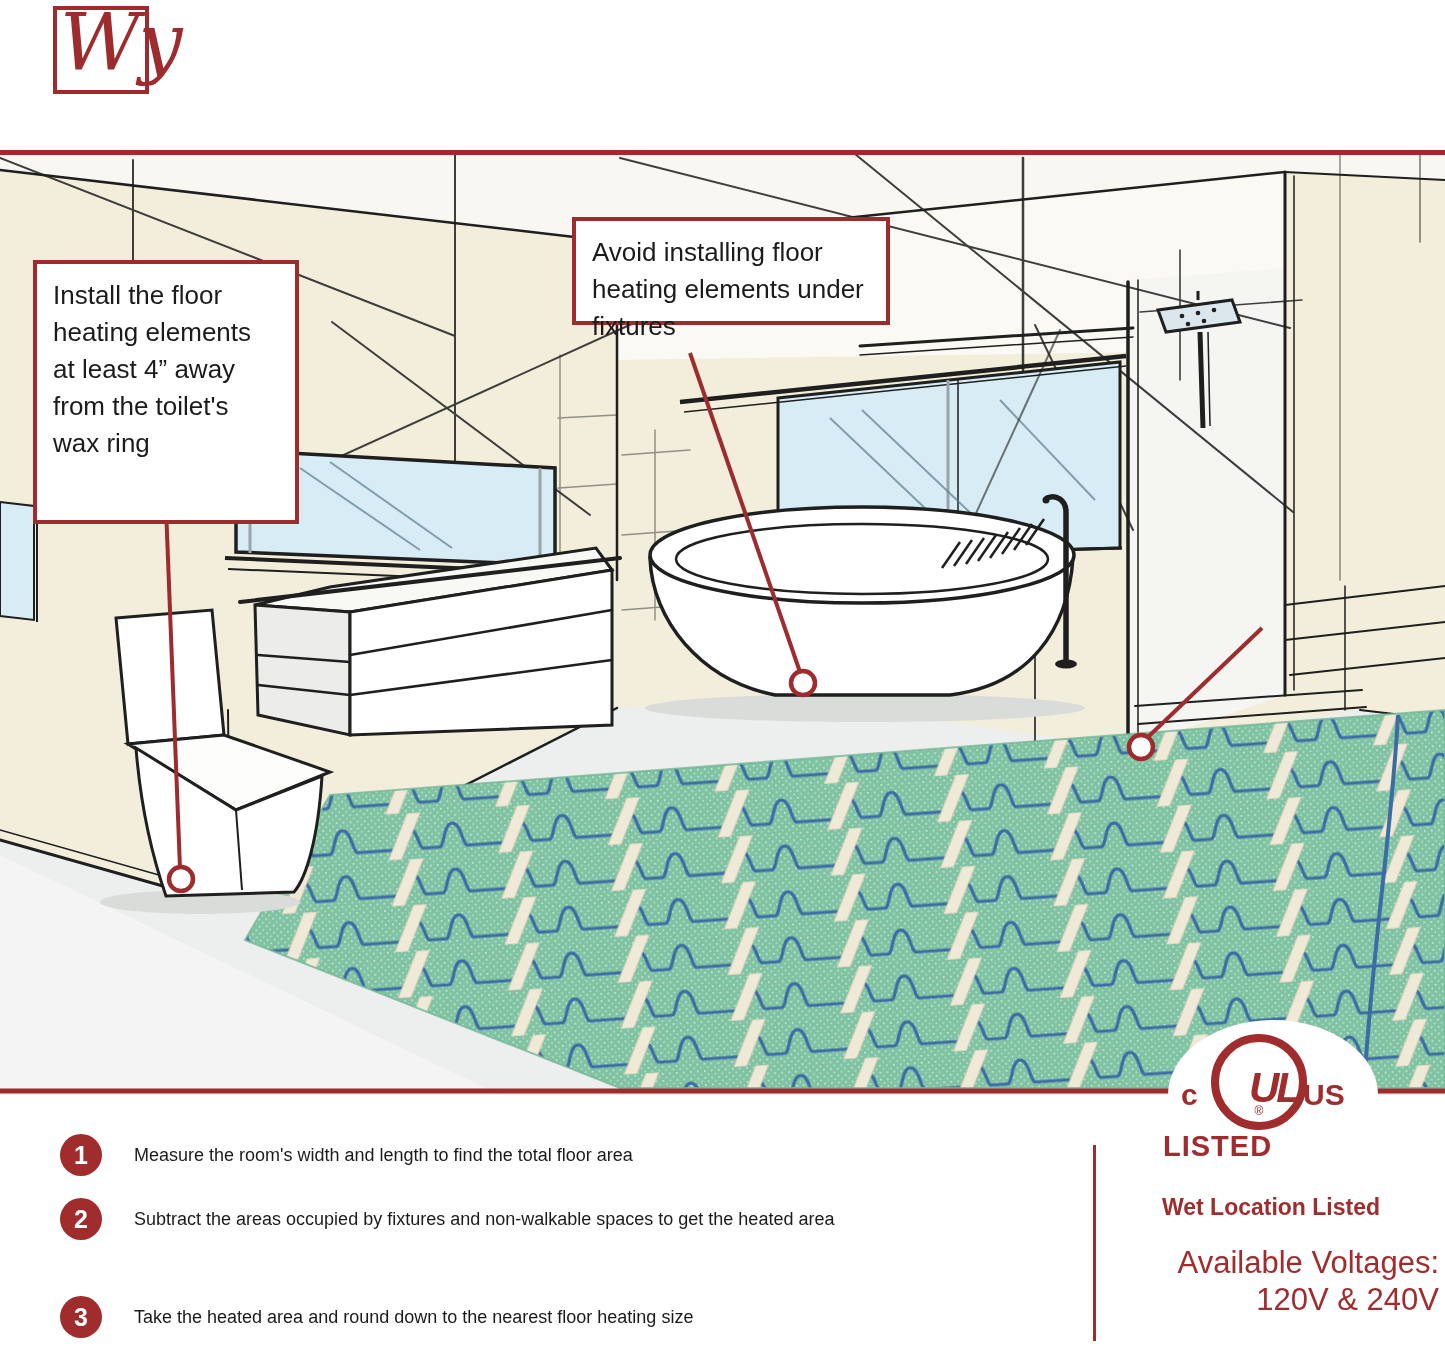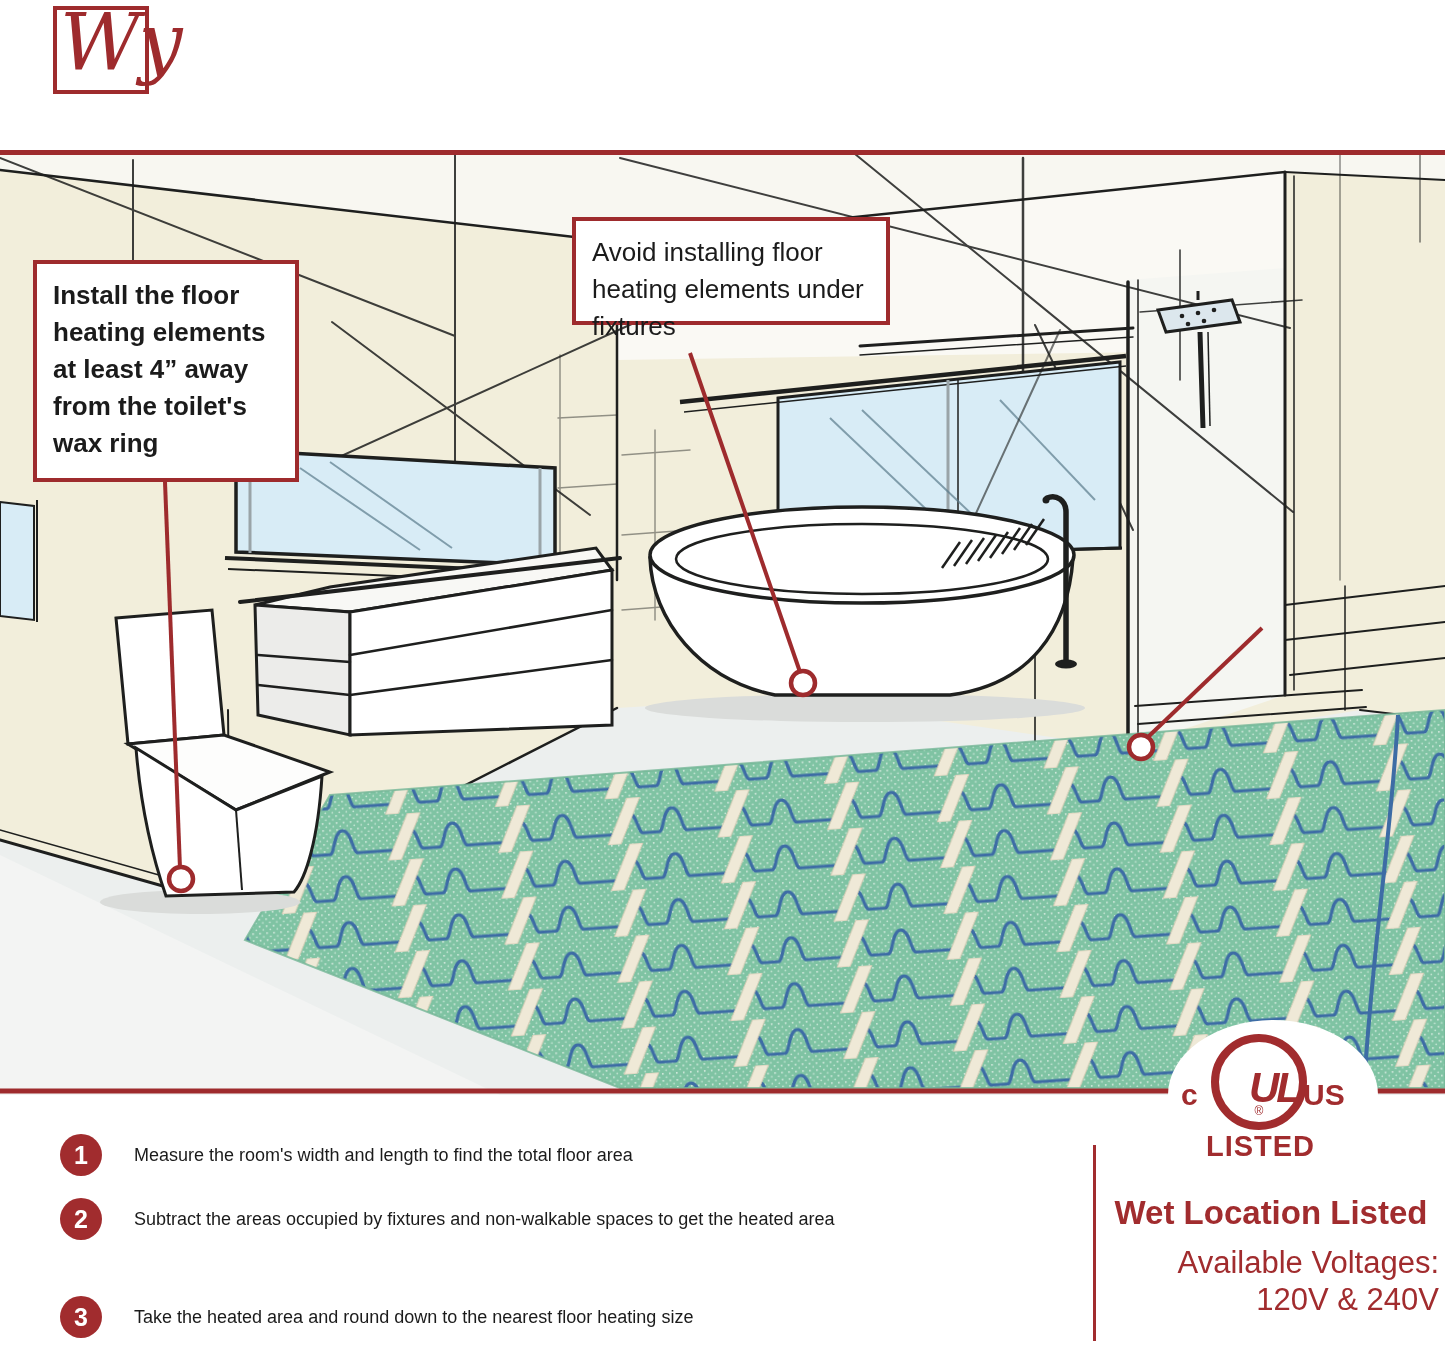--- a/index.html
+++ b/index.html
@@ -10,40 +10,40 @@
             border:4px solid #9E2B2D;box-sizing:border-box;}
   .logo-text{position:absolute;left:60px;top:-6px;width:120px;height:140px;
              font-family:"DejaVu Serif",serif;font-style:italic;font-size:78px;
              color:#9E2B2D;line-height:1.25;pointer-events:none;}
   .page-title{position:absolute;left:236px;top:22px;width:1190px;
               font-size:57px;font-weight:bold;color:#A12C2E;letter-spacing:0px;}
   
   .illustration{position:absolute;left:0;top:150px;width:1445px;height:945px;}
   .callout{position:absolute;background:#fff;border:4px solid #9E2B2D;box-sizing:border-box;
            padding:13px 16px;font-size:26px;line-height:37px;color:#1b1b1b;z-index:3;}
-  .callout-1{left:33px;top:260px;width:266px;height:222px;font-weight:bold;}
+  .callout-1{left:33px;top:260px;width:266px;height:264px;}
   .callout-2{left:572px;top:217px;width:318px;height:108px;}
   .callout-3{left:1173px;top:425px;width:260px;height:203px;}
   
   .ul-blob{position:absolute;left:1168px;top:1020px;width:210px;height:150px;
            background:#fff;border-radius:50%;z-index:4;}
   .ul-mark{position:absolute;left:1163px;top:1028px;width:195px;height:135px;z-index:5;
            color:#A12C2E;}
   .ul-circle{position:absolute;left:48px;top:6px;width:80px;height:80px;border:8px solid #A12C2E;
              border-radius:50%;box-sizing:content-box;}
   .ul-letters{position:absolute;left:0;top:22px;width:100%;text-align:right;
               font-size:42px;font-weight:bold;font-style:italic;letter-spacing:-3px;}
   .ul-reg{position:absolute;left:0;top:62px;width:100%;text-align:center;font-size:12px;}
   .ul-c{position:absolute;left:18px;top:50px;font-size:30px;font-weight:bold;}
   .ul-us{position:absolute;left:140px;top:50px;font-size:30px;font-weight:bold;}
-  .ul-listed{position:absolute;left:0;top:102px;width:100%;text-align:center;
+  .ul-listed{position:absolute;left:0;top:102px;width:100%;
              font-size:29px;font-weight:bold;letter-spacing:1px;}
   .divider{position:absolute;left:1093px;top:1145px;width:3px;height:196px;background:#A12C2E;z-index:5;}
   .wet-location{position:absolute;left:1103px;top:1194px;width:336px;text-align:center;
-                font-size:33px;font-weight:bold;color:#A12C2E;z-index:5;}
+                font-size:23px;font-weight:bold;color:#A12C2E;z-index:5;}
   .voltages{position:absolute;left:1103px;top:1244px;width:336px;text-align:right;
             font-size:31px;font-weight:normal;color:#A12C2E;line-height:37px;z-index:5;}
   
   .step-row{position:absolute;left:60px;width:1000px;display:flex;align-items:center;gap:32px;}
   .step-1{top:1134px;}
   .step-2{top:1198px;}
   .step-3{top:1296px;}
   .step-num{flex:0 0 auto;width:42px;height:42px;border-radius:50%;background:#A12C2E;color:#fff;
             font-size:25px;font-weight:bold;display:flex;align-items:center;justify-content:center;}
   .step-text{font-size:18px;line-height:36px;color:#1b1b1b;max-width:900px;}

